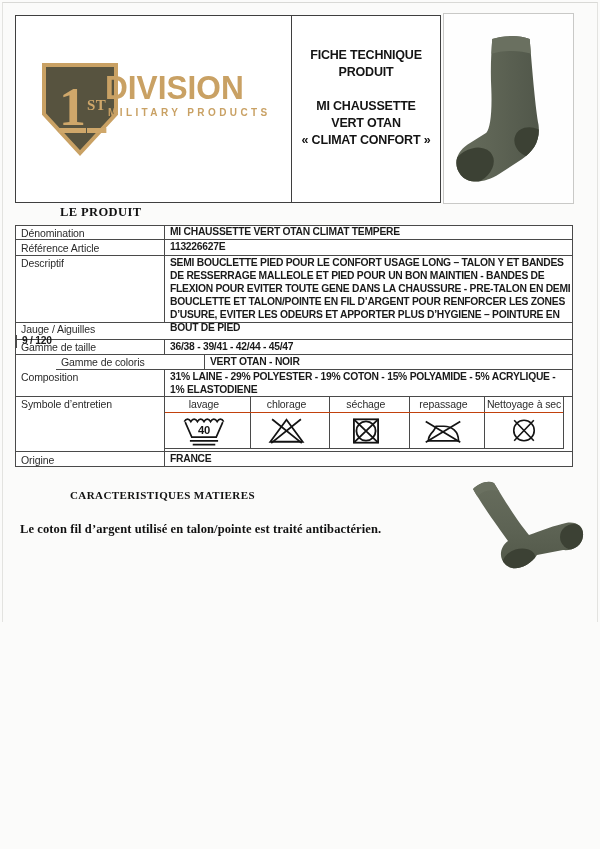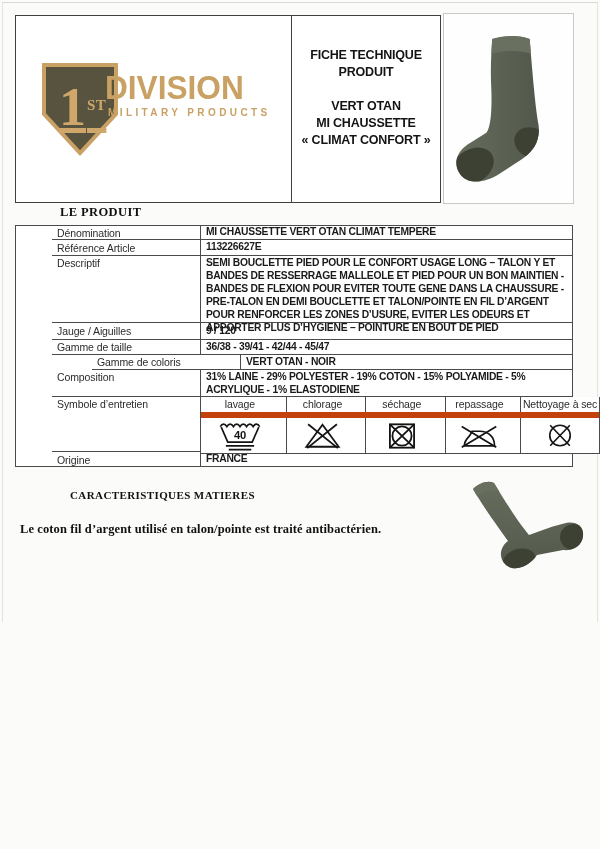--- a/index.html
+++ b/index.html
@@ -35,41 +35,41 @@
     background:#fefefe; border:1px solid #c9c9c7; }
 
   
   .sec-title { position:absolute; font-family:"Liberation Serif",serif; font-weight:bold;
     color:#111; letter-spacing:0.4px; }
   .sec1 { left:60px; top:205px; font-size:12.5px; }
   .sec2 { left:70px; top:489px; font-size:11px; }
 
   
   .main-table { position:absolute; left:15px; top:225px; width:558px; height:242px;
-    border:1px solid #4a4a4a; background:#fff;padding-left:36px; }
+    border:1px solid #4a4a4a; background:#fff; }
   .trow { display:flex; border-bottom:1px solid #4a4a4a; }
   .trow:last-child { border-bottom:none; }
   .tlabel { width:148px; padding:1px 0 0 5px; font-size:10.5px; color:#2b2b2b; letter-spacing:-0.1px; }
   .tval { flex:1; border-left:1px solid #4a4a4a; padding:1px 1px 0 5px;
     font-weight:bold; font-size:10.3px; color:#1a1a1a; letter-spacing:-0.25px; line-height:12.9px; }
   .r0 { height:14px; } .r1 { height:16px; } .r2 { height:67px; }
-  .r3 { height:17px; } .r4 { height:15px; } .r5 { height:15px;margin-left:40px; }
+  .r3 { height:17px;flex-direction:column; } .r4 { height:15px; } .r5 { height:15px;margin-left:40px; }
   .r6 { height:27px; } .r7 { height:55px; } .r8 { height:15px; }
   .vcenter { display:flex; align-items:center; padding-top:0; }
 
   
   .care-cell { position:relative; padding:0; }
   .care-table { position:absolute; left:0; top:0; width:399px;
     border-right:1px solid #4a4a4a; border-bottom:1px solid #4a4a4a; background:#fff; }
   .care-row { display:flex; }
   .care-col { padding:0; text-align:center; }
   .care-col + .care-col { border-left:1px solid #4a4a4a;margin-left:7px; }
   .care-head .care-col { height:15px; font-weight:normal; font-size:10.5px; color:#2b2b2b;
     letter-spacing:-0.1px; line-height:14px; }
-  .care-head { border-bottom:6px solid #c2410c; }
+  .care-head { border-bottom:1px solid #c2410c; }
   .care-icons .care-col { height:35px; display:flex; align-items:center; justify-content:center; }
   .cw0 { width:84px; } .cw1 { width:78px; } .cw2 { width:78px; } .cw3 { width:74px; } .cw4 { width:85px; }
   .care-icon { display:block; }
   .care-icon path, .care-icon line, .care-icon polygon, .care-icon rect, .care-icon circle
     { fill:none; stroke:#141414; }
   .care-icon text { fill:#141414; stroke:none; font-family:"Liberation Sans",sans-serif;
     font-weight:bold; font-size:12px; }
 
   
   .mat-line { position:absolute; left:20px; font-family:"Liberation Serif",serif;
@@ -90,22 +90,22 @@
         <polygon points="3,3 75,3 75,52 39,91 3,52" fill="#57533f" stroke="#c9a164" stroke-width="4"></polygon>
       </svg>
       <div class="shield-num"><span>1</span><sup>ST</sup></div>
       <div class="brand-word">DIVISION</div>
       <div class="brand-tagline">MILITARY PRODUCTS</div>
     </div>
     <div class="title-cell">
       <div>FICHE TECHNIQUE</div>
       <div>PRODUIT</div>
       <div class="title-gap"></div>
+      <div>MI CHAUSSETTE</div>
       <div>VERT OTAN</div>
-      <div>MI CHAUSSETTE</div>
       <div>« CLIMAT CONFORT »</div>
     </div>
   </div>
 
   <div class="sock-box-top">
     <svg width="129" height="189" viewBox="0 0 131 191">
       <defs>
         <clipPath id="sockTopClip">
           <path d="M49,25 C60,21 77,21 87,25 C90,62 93,96 96,112 C98,128 91,139 79,147 L56,162 C42,171 25,173 17,163 C9,153 12,140 24,132 L43,120 C47,116 49,99 48,75 C47,56 48,38 49,25 Z"></path>
         </clipPath>

